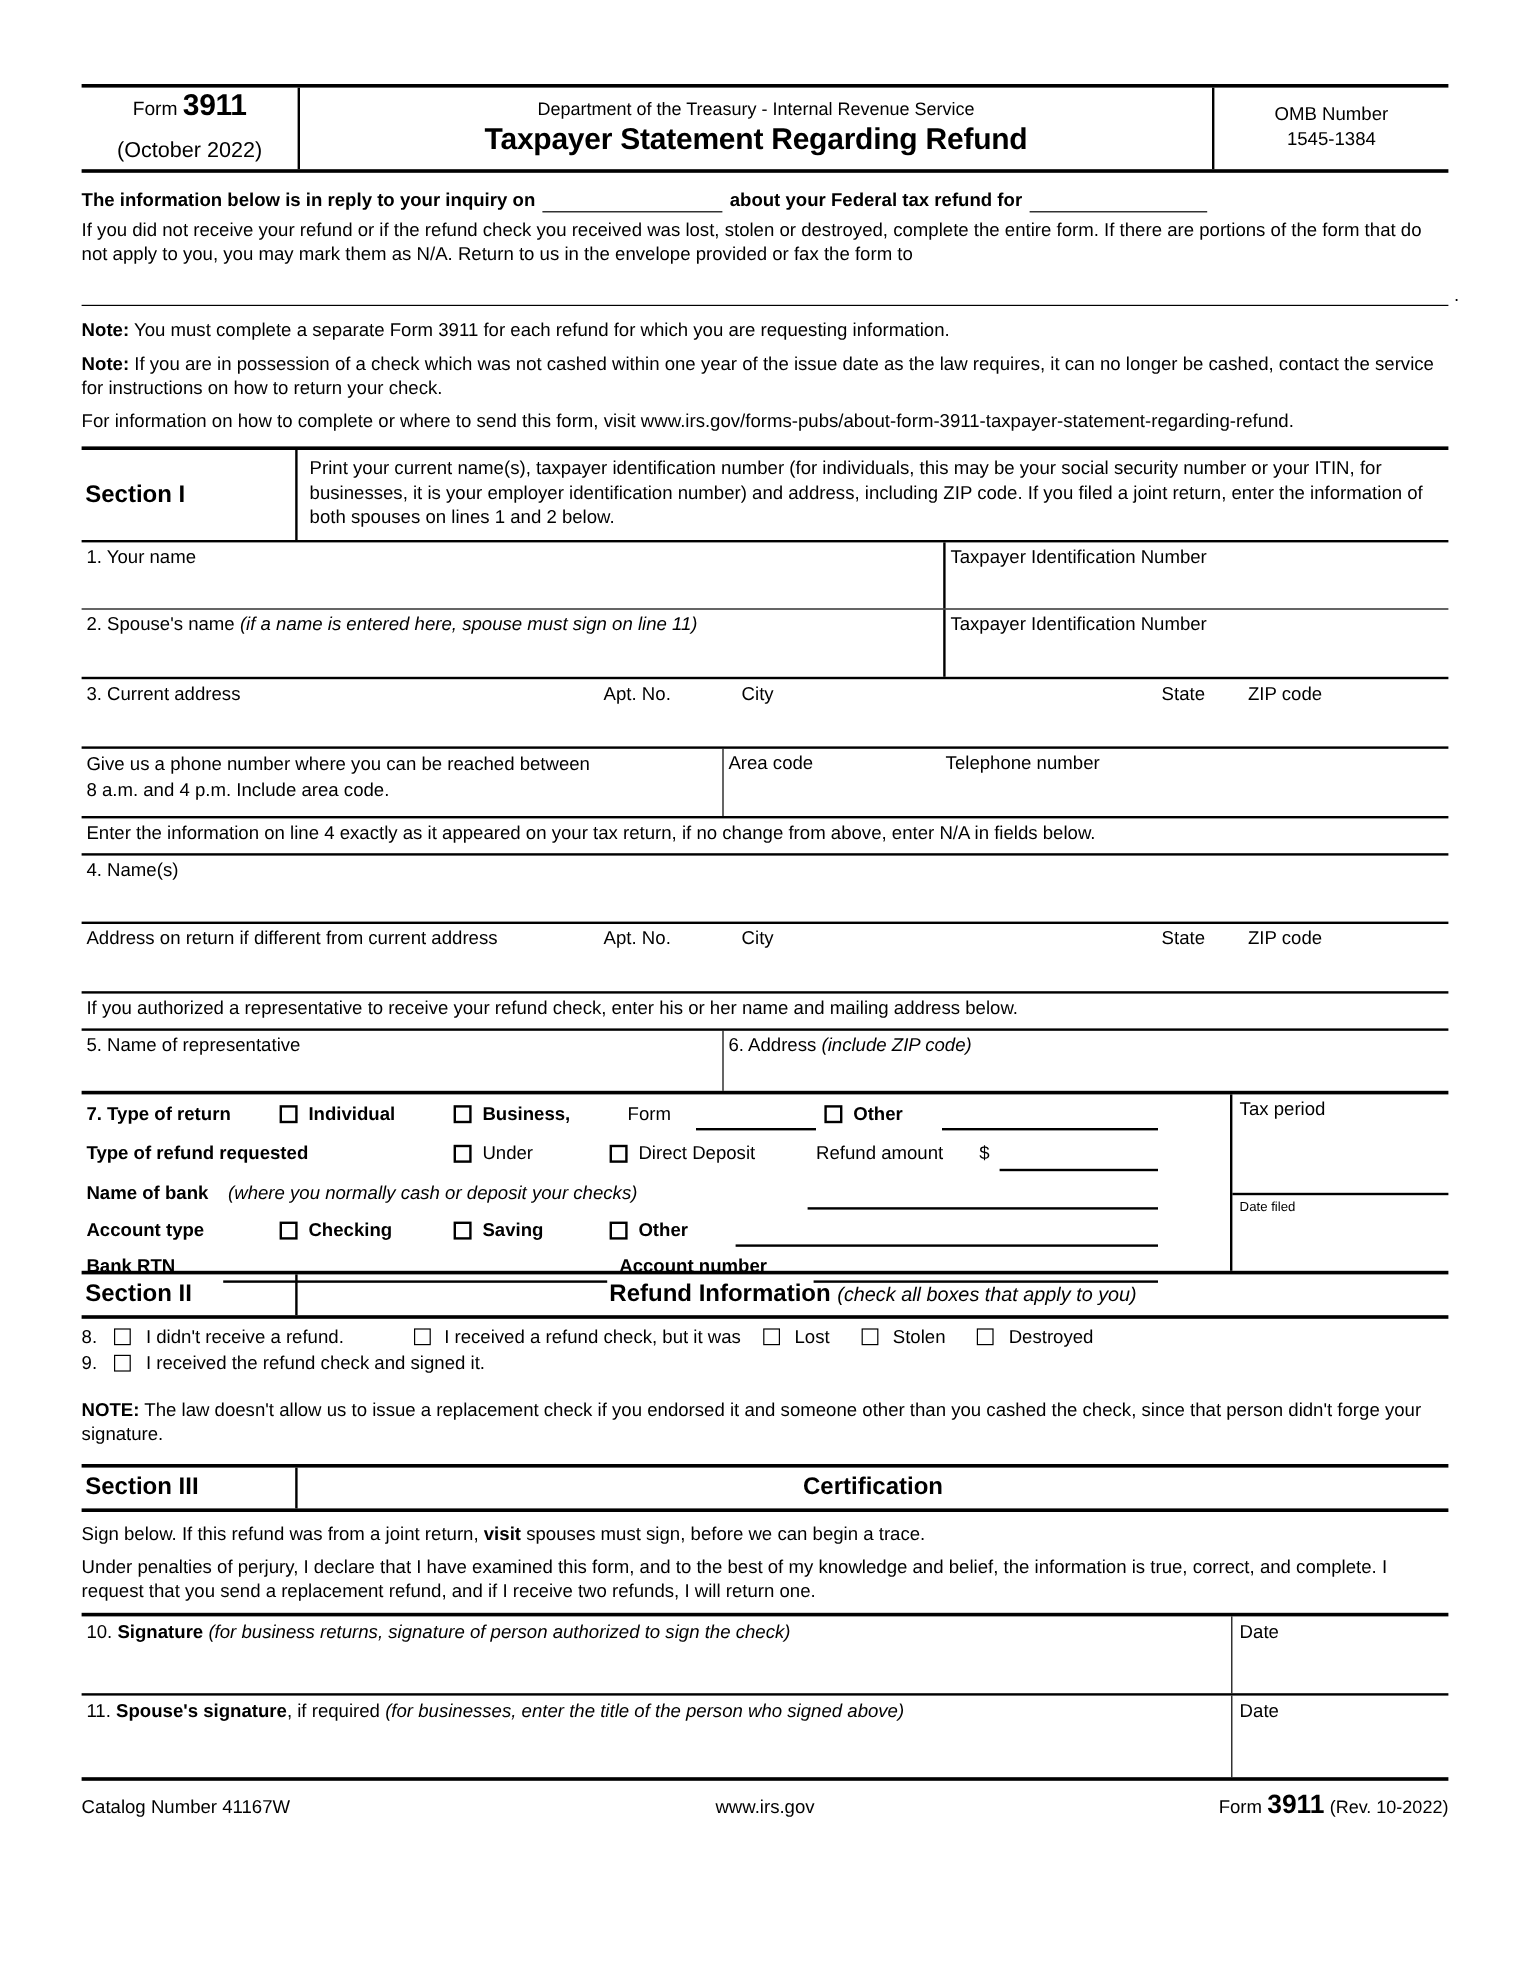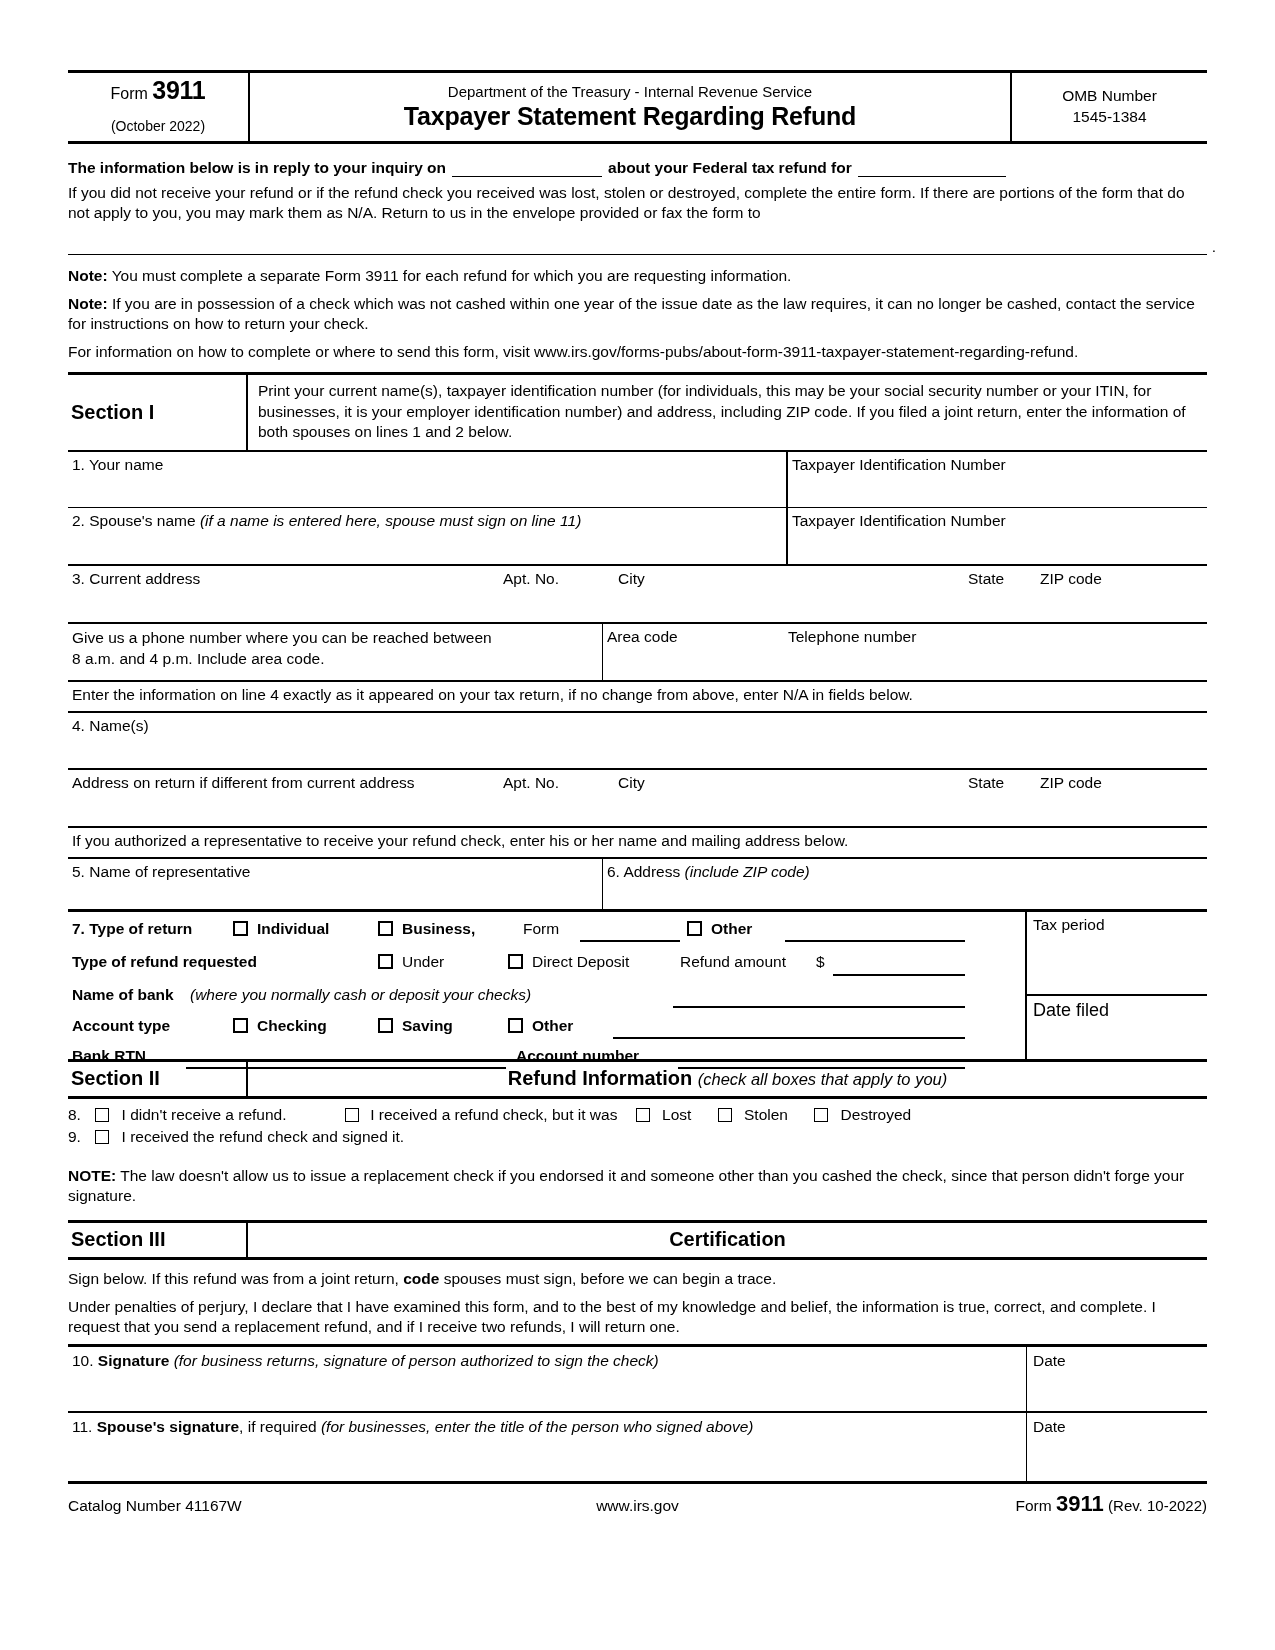--- a/index.html
+++ b/index.html
@@ -52,21 +52,21 @@
     font-size: 16px;
     line-height: 1.05;
     white-space: nowrap;
   }
   .hdr-form-line .num {
     font-size: 25px;
     font-weight: bold;
     letter-spacing: -0.3px;
   }
   .hdr-rev {
-    font-size: 14px;
+    font-size: 18px;
     line-height: 1.2;
     margin-top: 14px;
   }
   .hdr-center {
     flex: 1;
     border-right: 2px solid #000;
     display: flex;
     flex-direction: column;
     align-items: center;
     justify-content: center;
@@ -231,21 +231,21 @@
   }
   .blk7-right .tp {
     padding: 4px 0 0 6px;
     font-size: 15.5px;
     height: 84px;
     box-sizing: border-box;
     border-bottom: 2px solid #000;
   }
   .blk7-right .df {
     padding: 4px 0 0 6px;
-    font-size: 18px;
+    font-size: 11px;
   }
   .uline { border-bottom: 2px solid #000; position: absolute; }
 
   
   .chkrow {
     font-size: 15.5px;
     padding-top: 7px;
     white-space: nowrap;
   }
 
@@ -505,21 +505,21 @@
     </div>
   </div>
 
   <div class="section-band" style="margin-top:9px;">
     <div class="sec-label">Section III</div>
     <div class="band-title">Certification</div>
   </div>
 
   <div class="rule-heavy" style="padding-bottom:6px;">
     <div class="note-para" style="margin-top:9px;">
-      <span>Sign below. If this refund was from a joint return, </span><span class="b">code</span><span> spouses must sign, before we can begin a trace.</span>
+      <span>Sign below. If this refund was from a joint return, </span><span class="b">visit</span><span> spouses must sign, before we can begin a trace.</span>
     </div>
     <div class="note-para">Under penalties of perjury, I declare that I have examined this form, and to the best of my knowledge and belief, the information is true, correct, and complete. I request that you send a replacement refund, and if I receive two refunds, I will return one.</div>
   </div>
 
   <div class="sig-row">
     <div class="sig-left">
       <span>10. </span><span class="b">Signature</span><span class="i"> (for business returns, signature of person authorized to sign the check)</span>
     </div>
     <div class="sig-right">
       <span>Date</span>

